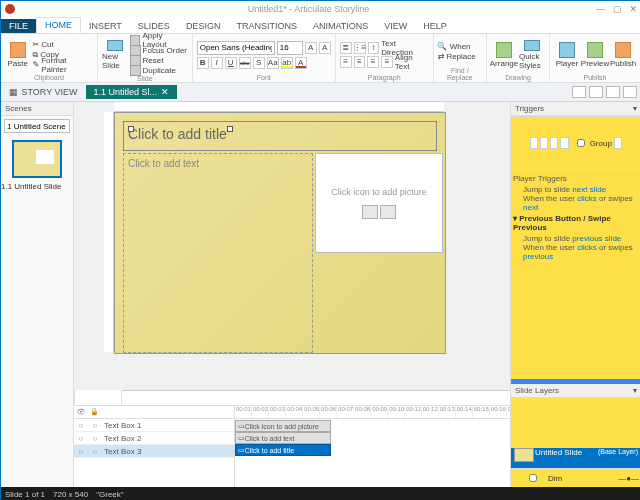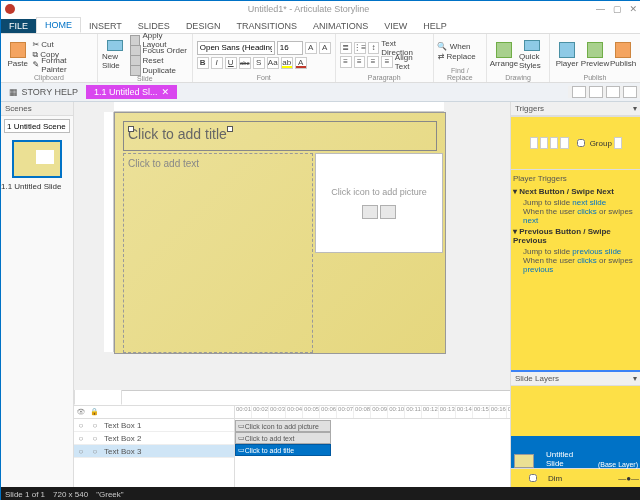--- a/index.html
+++ b/index.html
@@ -25,21 +25,21 @@
 .iconbox.o{background:#f4a460;border-color:#cd853f}
 .iconbox.gy{background:#d0d0d0;border-color:#a0a0a0}
 .stk{display:flex;flex-direction:column;gap:0px}
 .fontrow{display:flex;gap:2px;align-items:center}
 .fontsel{width:72px;height:12px;border:1px solid #bbb;font-size:8px;padding:0 2px;background:#fff}
 .sizesel{width:20px;height:12px;border:1px solid #bbb;font-size:8px;padding:0 2px;background:#fff}
 .ibtn{width:10px;height:10px;border:1px solid #ccc;background:#fff;display:flex;align-items:center;justify-content:center;font-size:8px;cursor:pointer}
 .colorbar{width:10px;height:2px}
 .secondbar{height:18px;background:#eef1f5;border-bottom:1px solid #cdd6de;display:flex;align-items:center;font-size:9px}
 .secondbar .sbtab{padding:2px 8px;color:#555;display:flex;align-items:center;gap:4px;cursor:pointer}
-.secondbar .sbtab.active{background:#d946ef;color:#fff}
+.secondbar .sbtab.active{background:#0f766e;color:#fff}
 .main{flex:1;display:flex;min-height:0}
 .left{width:72px;background:#f9f9f9;border-right:1px solid #ddd;display:flex;flex-direction:column;font-size:8px}
 .left .hdr{padding:2px 4px;background:#f0f0f0;border-bottom:1px solid #ddd;color:#555}
 .left .scenesel{margin:3px;height:12px;border:1px solid #bbb;background:#fff;font-size:8px;padding:0 2px}
 .thumb{margin:4px auto;width:46px;height:34px;background:#ebe094;border:2px solid #0072c6;position:relative}
 .thumb .tbox{position:absolute;background:#fff}
 .center{flex:1;display:flex;flex-direction:column;min-width:0}
 .canvas-area{flex:1;background:#f0f0f0;position:relative;overflow:hidden}
 .slide{position:absolute;left:40px;top:10px;width:330px;height:240px;background:linear-gradient(135deg,#ece19a 0%,#e5d77e 100%);border:1px solid #999}
 .ruler-h{position:absolute;left:40px;top:0;width:330px;height:9px;background:#fff;border-bottom:1px solid #ccc}
@@ -65,22 +65,22 @@
 .tl-bar{position:absolute;height:10px;background:#e0e0e0;border:1px solid #aaa;font-size:7px;color:#555;padding:0 2px;display:flex;align-items:center;overflow:hidden;white-space:nowrap}
 .tl-bar.sel{background:#0072c6;color:#fff;border-color:#0058a0}
 .tl-ticks{height:12px;border-bottom:1px solid #ddd;display:flex;font-size:6px;color:#999}
 .tl-ticks span{width:22px;border-right:1px solid #eee;padding-left:1px}
 .right{width:130px;background:#fde047;border-left:1px solid #ddd;display:flex;flex-direction:column;font-size:8px}
 .panel-hdr{padding:2px 4px;background:#f0f0f0;border-bottom:1px solid #ddd;color:#555;display:flex;align-items:center;justify-content:space-between}
 .panel-body{flex:1;overflow:auto;padding:2px}
 .trig-section{font-weight:bold;color:#333;padding:2px 0}
 .trig-item{padding-left:10px;color:#555}
 .trig-item .lk{color:#0072c6}
-.layers{border-top:2px solid #3b82f6}
-.layer-row{height:32px;display:flex;align-items:flex-end;padding:0 3px;gap:12px}
+.layers{border-top:5px solid #3b82f6}
+.layer-row{height:20px;display:flex;align-items:flex-start;padding:0 3px;gap:1px}
 .layer-row.active{background:#0072c6;color:#fff}
 .layer-thumb{width:18px;height:12px;background:#ebe094;border:1px solid #999}
 .layer-tools{padding:2px;border-top:1px solid #ddd;display:flex;gap:3px;align-items:center}
 .statusbar{height:14px;background:#1b1b1b;color:#ccc;font-size:8px;display:flex;align-items:center;padding:0 4px;gap:8px}
 .vsbar{height:14px;background:#f0f0f0;border-top:1px solid #ddd;display:flex;justify-content:flex-end;align-items:center;padding:0 4px;gap:3px}
 .vsbar .vb{width:12px;height:10px;border:1px solid #bbb;background:#fff}
 .trig-tools{display:flex;gap:2px;padding:19px;border-top:1px solid #ddd;border-bottom:1px solid #ddd;align-items:center}
 .trig-tools .tb{width:10px;height:10px;border:1px solid #ccc;background:#fff}
 </style>
 </head>
@@ -236,21 +236,21 @@
         <div class="rbtn-lg">
             <div class="iconbox o"></div>
             <span>Publish</span>
           </div>
       </div>
       <div class="lbl">Publish</div>
     </div>
   </div>
 
   <div class="secondbar">
-    <div class="sbtab">▦ <span>STORY HELP</span></div>
+    <div class="sbtab">▦ <span>STORY VIEW</span></div>
     <div class="sbtab active"><span>1.1 Untitled Sl...</span> ✕</div>
     <div style="flex:1"></div>
     <div class="vsbar" style="border:none;height:auto">
       <span class="vb"></span>
       <span class="vb"></span>
       <span class="vb"></span>
       <span class="vb"></span>
     </div>
   </div>
 
@@ -355,21 +355,20 @@
         <span class="tb"></span>
         <span style="flex:1"></span>
         <label style="display:flex;gap:2px;align-items:center">
             <input type="checkbox" style="width: 8px; height: 8px;">
             <span>Group</span>
           </label>
         <span class="tb"></span>
       </div>
       <div class="panel-body">
         <div style="color:#555;padding:2px 0">Player Triggers</div>
-        <div class="trig-section">▾ <span>Next Button / Swipe Next</span></div>
         <div class="trig-item"><span>Jump to slide </span><span class="lk">next slide</span></div>
         <div class="trig-item"><span>When the user </span><span class="lk">clicks</span><span> or swipes </span><span class="lk">next</span></div>
         <div class="trig-section">▾ <span>Previous Button / Swipe Previous</span></div>
         <div class="trig-item"><span>Jump to slide </span><span class="lk">previous slide</span></div>
         <div class="trig-item"><span>When the user </span><span class="lk">clicks</span><span> or swipes </span><span class="lk">previous</span></div>
       </div>
       <div class="layers">
         <div class="panel-hdr">
             <span>Slide Layers</span>
             <span>▾</span>

